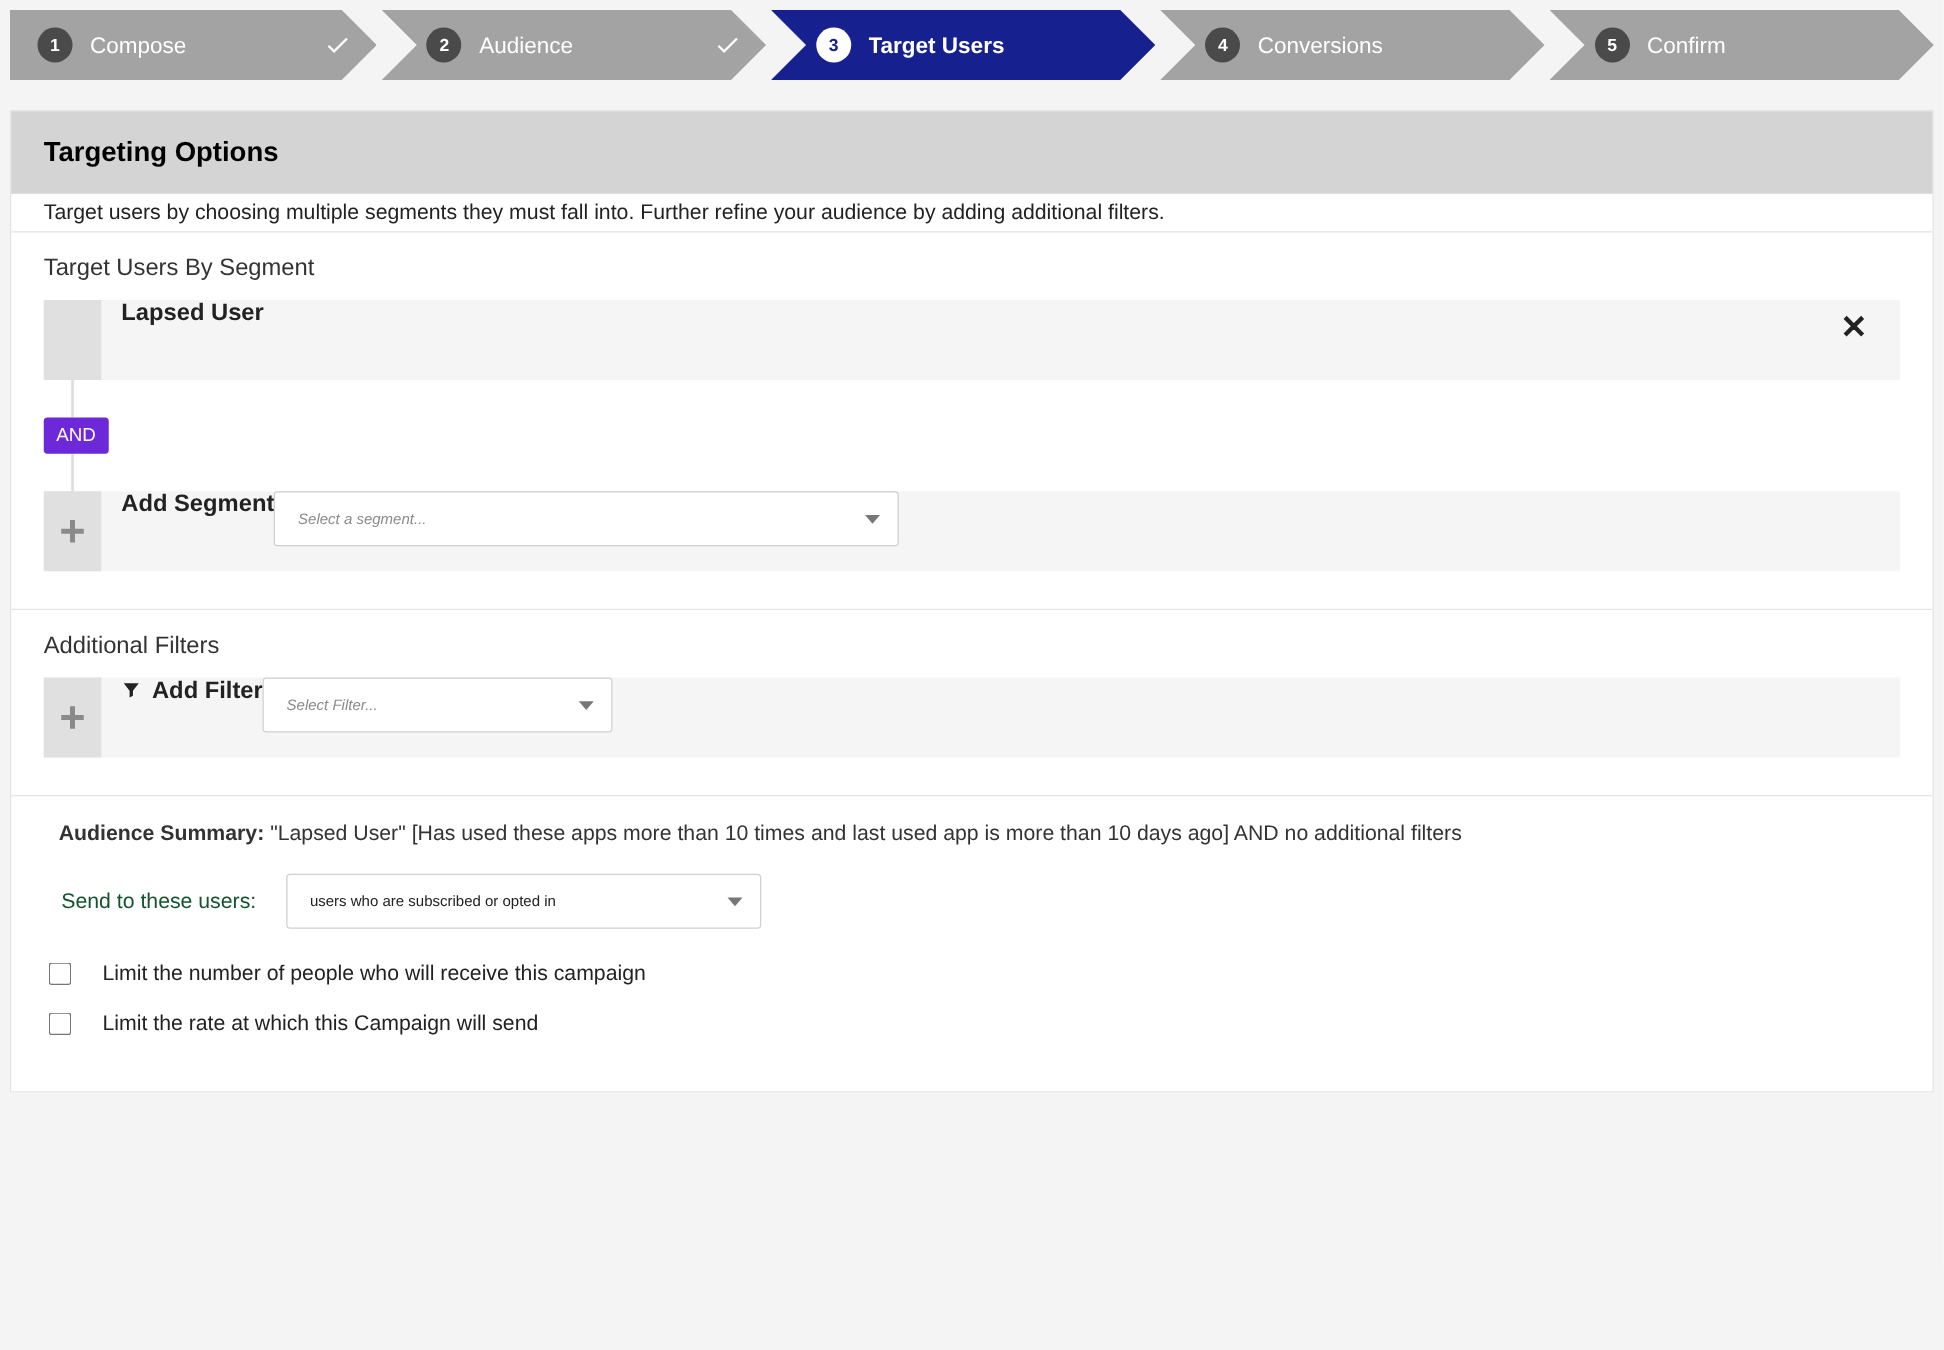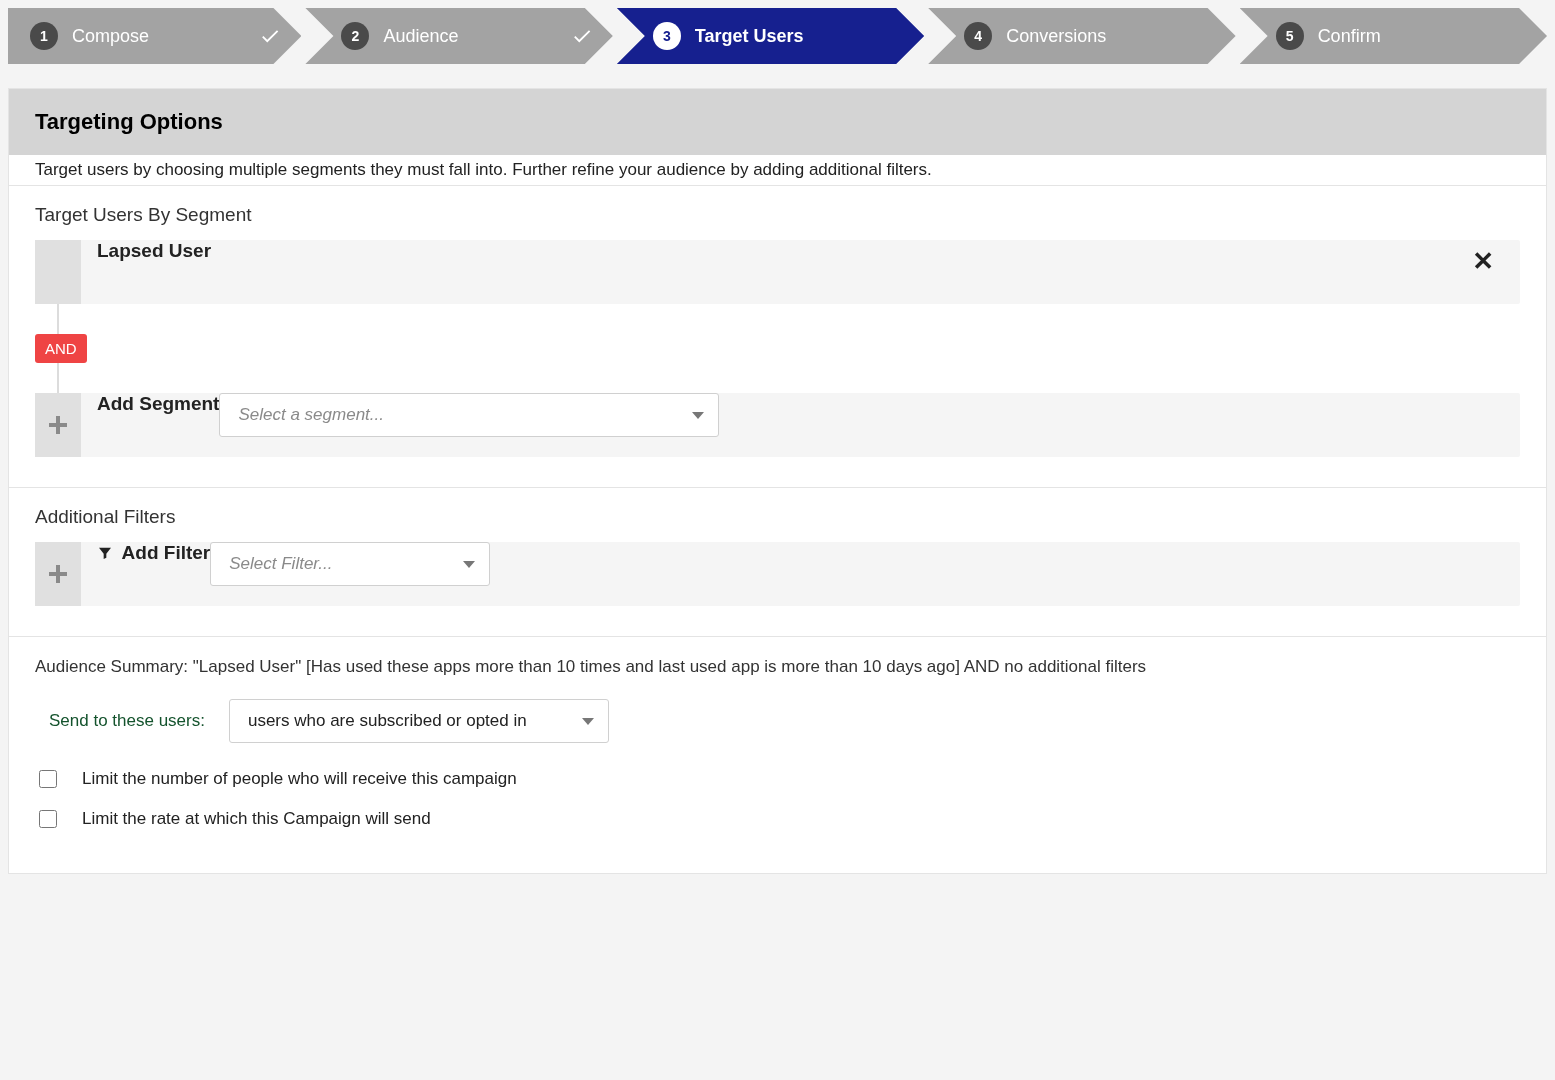--- a/index.html
+++ b/index.html
@@ -134,21 +134,21 @@
     display:flex;
     justify-content:center;
   }
   .and-connector-line::before {
     content:"";
     width:2px;
     background:#dcdcdc;
     height:30px;
   }
   .and-pill {
-    background: #ef4444;
+    background: #6d28d9;
     color: #fff;
     font-size: 15px;
     font-weight: 500;
     padding: 6px 10px;
     border-radius: 3px;
     align-self:center;
     margin-left:-23px; 
     position:relative;
     left: 0;
   }
@@ -162,21 +162,21 @@
     background: #fff;
     border: 1px solid #d0d0d0;
     border-radius: 3px;
     height: 44px;
     display: flex;
     align-items: center;
     padding: 0 40px 0 18px;
     position: relative;
     min-width: 260px;
     cursor: pointer;
-    font-size: 17px;
+    font-size: 12px;
   }
   .dd.placeholder { color: #8a8a8a; font-style: italic; font-weight:400;}
   .dd::after {
     content: "";
     position: absolute;
     right: 14px;
     top: 50%;
     margin-top: -3px;
     width: 0; height: 0;
     border-left: 6px solid transparent;
@@ -198,21 +198,21 @@
   .plus-icon::after  { top:50%; left:0; height:4px; width:100%; margin-top:-2px;}
 
   .filter-icon {
     width: 16px; height: 16px; margin-right:4px; vertical-align:-2px;
   }
   .check-icon { width:22px; height:22px; }
 
   
   .summary { padding: 20px 26px 26px; }
   .summary-line { font-size: 17px; margin-bottom: 22px; color:#333; }
-  .summary-line b { font-weight:400; }
+  .summary-line b { font-weight:700;margin-left:12px; }
   .send-row {
     display:flex;
     align-items:center;
     gap: 24px;
     margin-bottom: 24px;
     padding-left: 14px;
   }
   .send-label { font-size:17px; color:#14532d; }
   .checkbox-row {
     display:flex;

